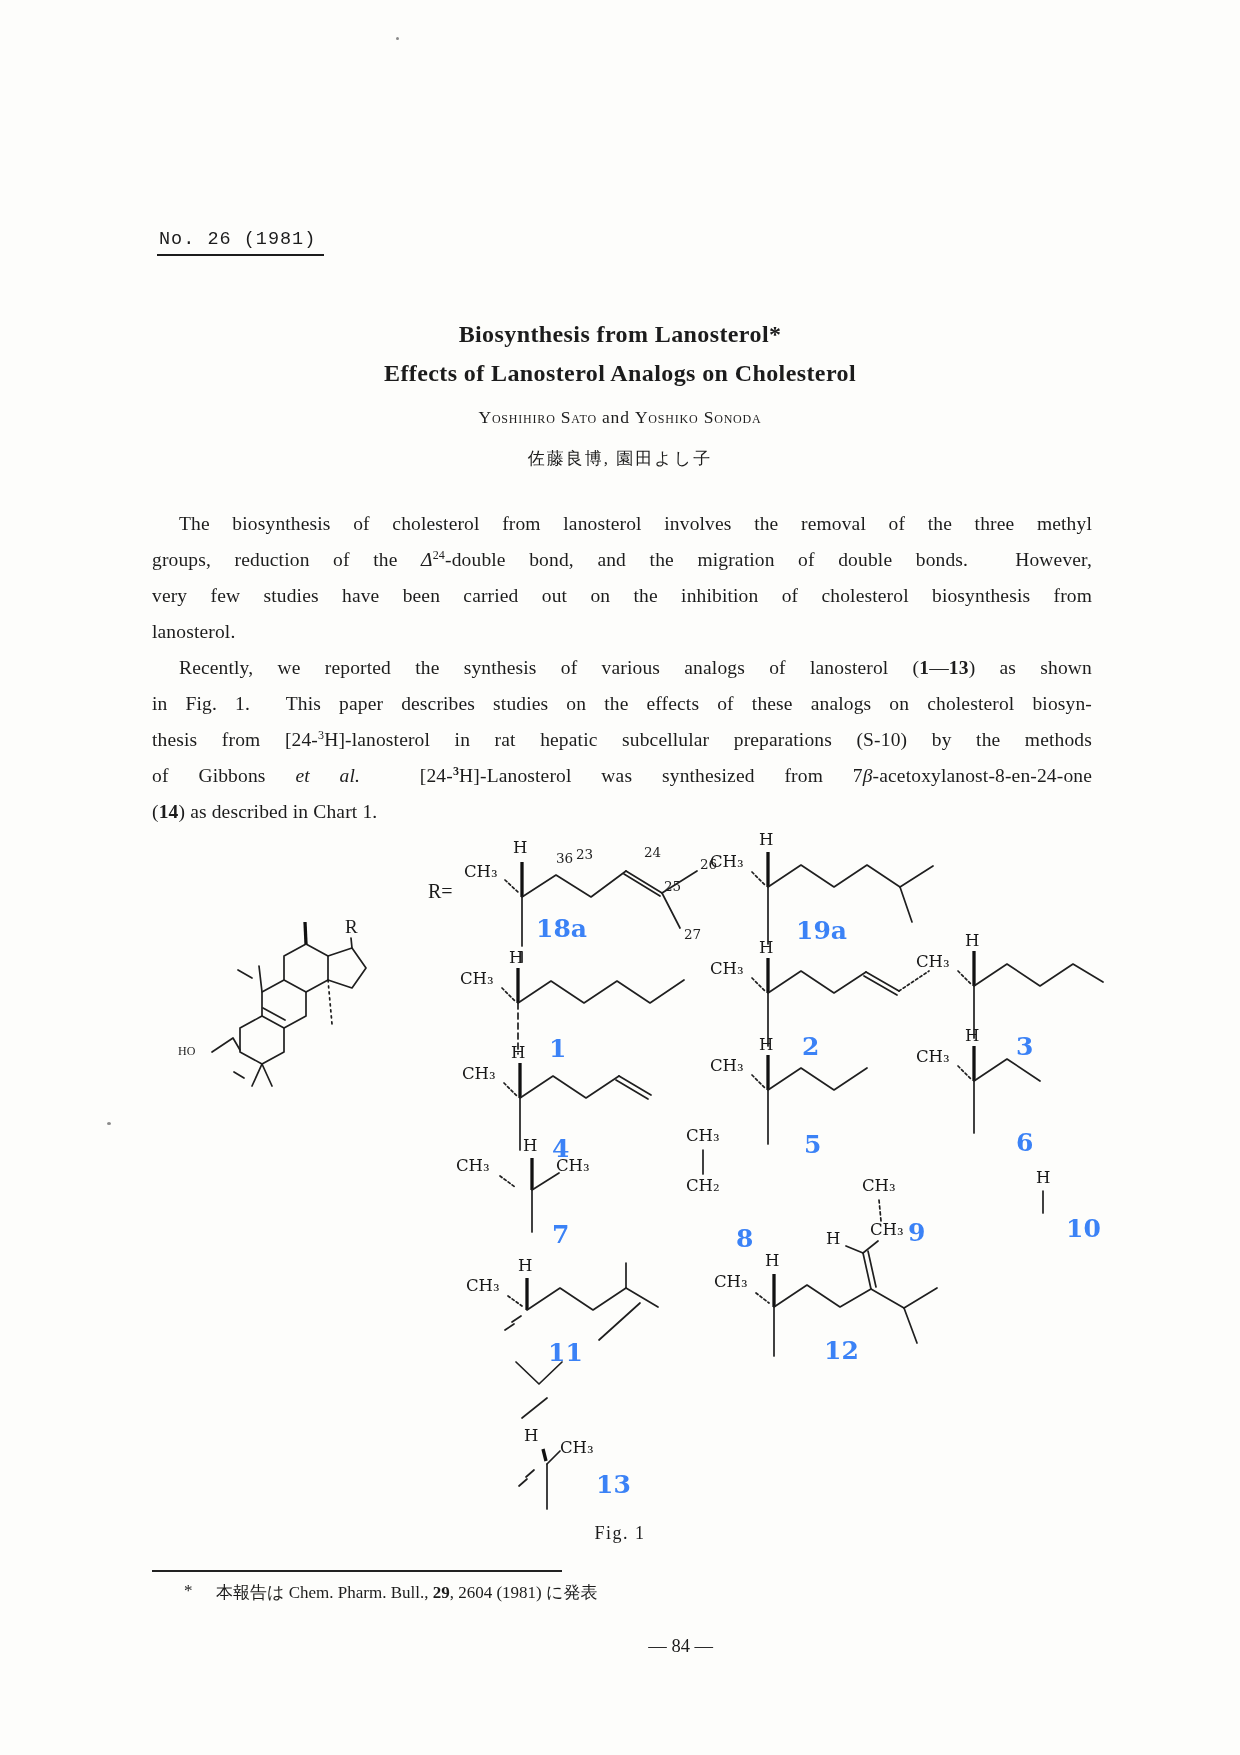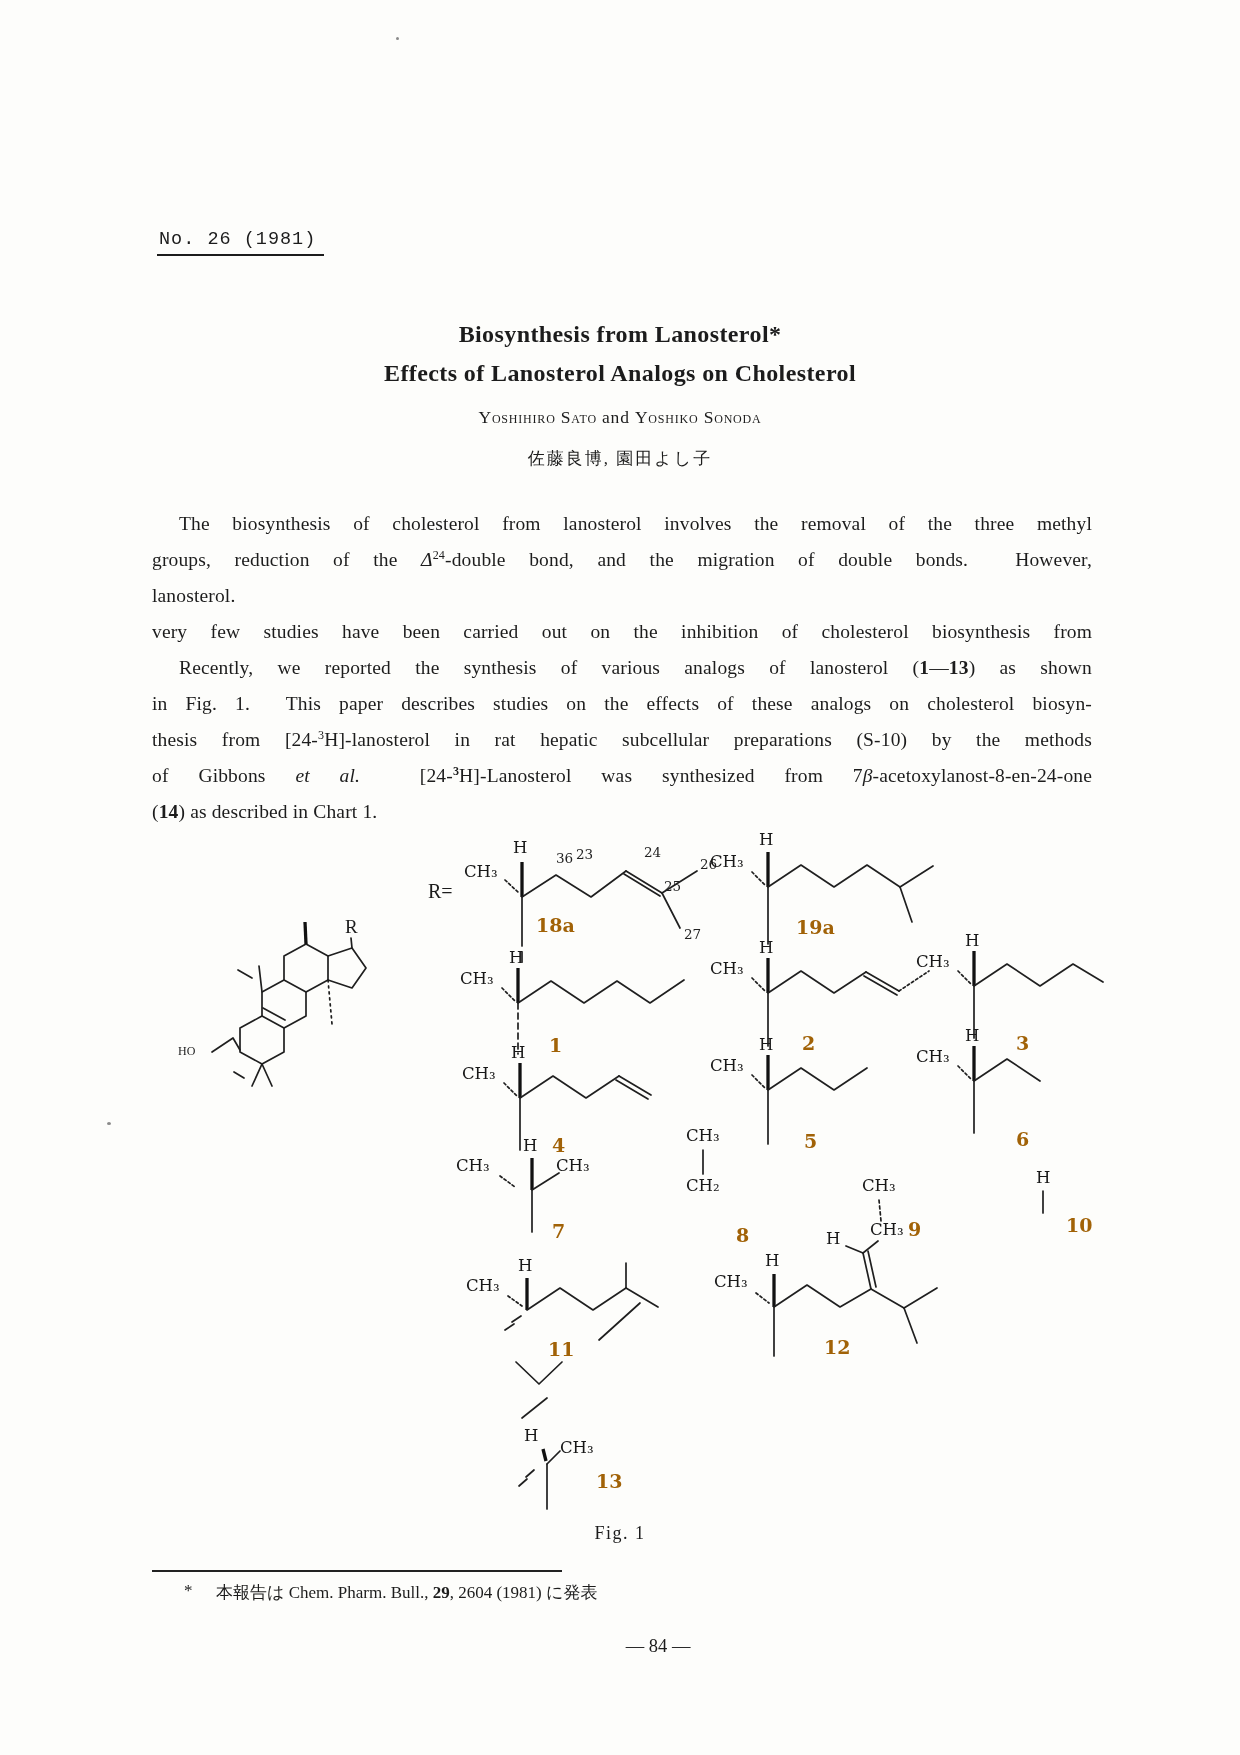--- a/index.html
+++ b/index.html
@@ -30,31 +30,31 @@
   #paragraph-2{top:650px;}
   .bl{
     font-size:19.5px;line-height:36px;height:36px;white-space:pre-wrap;
     text-align:justify;text-align-last:justify;letter-spacing:0.15px;
   }
   .bl.last{text-align-last:left;}
   .bl.ind{text-indent:27px;}
 
   
   .atm{position:absolute;font-size:16.5px;font-family:"DejaVu Serif", serif;color:#181818;}
-  .snum{position:absolute;font-size:19px;font-weight:bold;font-family:"DejaVu Serif", serif;color:#a16207;}
+  .snum{position:absolute;font-size:25px;font-weight:bold;font-family:"DejaVu Serif", serif;color:#3b82f6;}
   .cnum{position:absolute;font-size:13.5px;font-family:"DejaVu Serif", serif;color:#222;}
   #r-equals{position:absolute;left:428px;top:880px;font-size:20px;}
   #skel-r{position:absolute;left:345px;top:916px;font-size:19px;}
   #skel-ho{position:absolute;left:178px;top:1044px;font-size:12px;}
   #figure-caption{left:150px;top:1523px;width:940px;text-align:center;font-size:18px;letter-spacing:1.5px;}
 
   #fn-rule{position:absolute;left:152px;top:1570px;width:410px;border-top:2.2px solid #222;height:0;}
   #fn-marker{left:184px;top:1581px;font-size:17px;}
   #fn-text{left:216px;top:1581px;font-size:17px;}
-  #page-number{left:603px;top:1636px;width:110px;text-align:center;font-size:18.5px;}
+  #page-number{left:603px;top:1636px;width:110px;text-align:right;font-size:18.5px;}
 
   .speck{position:absolute;background:#8a8a8a;border-radius:50%;}
   svg{position:absolute;}
   .bond{stroke:#1f1f1f;stroke-width:1.7;fill:none;stroke-linecap:round;stroke-linejoin:round;}
   .wedge{stroke:#111;stroke-width:3.3;fill:none;stroke-linecap:butt;}
   .dash{stroke-dasharray:2.5,2.5;}
   .ldash{stroke-dasharray:6,4;}
   .dot{stroke-dasharray:2,4;}
 </style>
 </head>
@@ -69,22 +69,22 @@
   <div>Biosynthesis from Lanosterol*</div>
   <div>Effects of Lanosterol Analogs on Cholesterol</div>
 </div>
 
 <div class="abs" id="authors-en"><span class="sc">Yoshihiro Sato</span><span> and </span><span class="sc">Yoshiko Sonoda</span></div>
 <div class="abs" id="authors-jp">佐藤良博, 園田よし子</div>
 
 <div class="para" id="paragraph-1">
   <div class="bl ind"><span>The biosynthesis of cholesterol from lanosterol involves the removal of the three methyl</span></div>
   <div class="bl"><span>groups, reduction of the </span><span class="i">Δ</span><span class="sup">24</span><span>-double bond, and the migration of double bonds.  However,</span></div>
+  <div class="bl"><span>very few studies have been carried out on the inhibition of cholesterol biosynthesis from</span></div>
   <div class="bl last"><span>lanosterol.</span></div>
-  <div class="bl"><span>very few studies have been carried out on the inhibition of cholesterol biosynthesis from</span></div>
 </div>
 <div class="para" id="paragraph-2">
   <div class="bl ind"><span>Recently, we reported the synthesis of various analogs of lanosterol (</span><span class="b">1</span><span>—</span><span class="b">13</span><span>) as shown</span></div>
   <div class="bl"><span>in Fig. 1.  This paper describes studies on the effects of these analogs on cholesterol biosyn-</span></div>
   <div class="bl"><span>thesis from [24-</span><span class="sup">3</span><span>H]-lanosterol in rat hepatic subcellular preparations (S-10) by the methods</span></div>
   <div class="bl"><span>of Gibbons </span><span class="i">et al.</span><span>  [24-</span><span class="b sup">3</span><span>H]-Lanosterol was synthesized from 7</span><span class="i">β</span><span>-acetoxylanost-8-en-24-one</span></div>
   <div class="bl last"><span>(</span><span class="b">14</span><span>) as described in Chart 1.</span></div>
 </div>
 
 <svg style="left:0;top:830px" width="1240" height="700" viewBox="0 830 1240 700" xmlns="http://www.w3.org/2000/svg">

